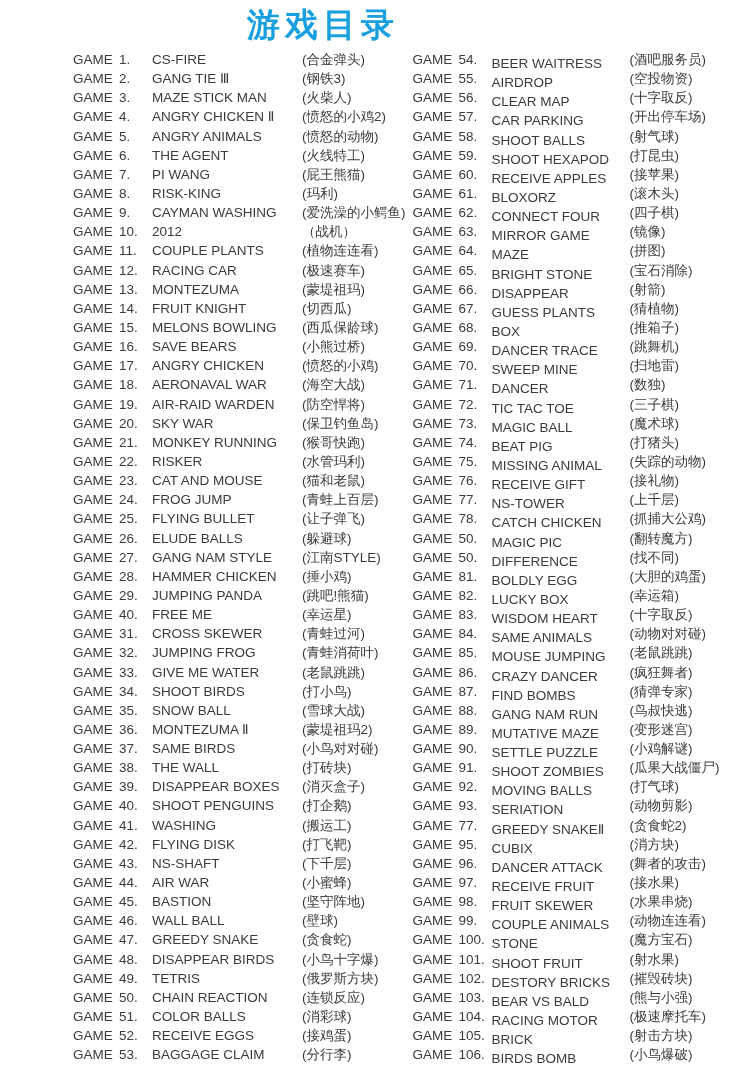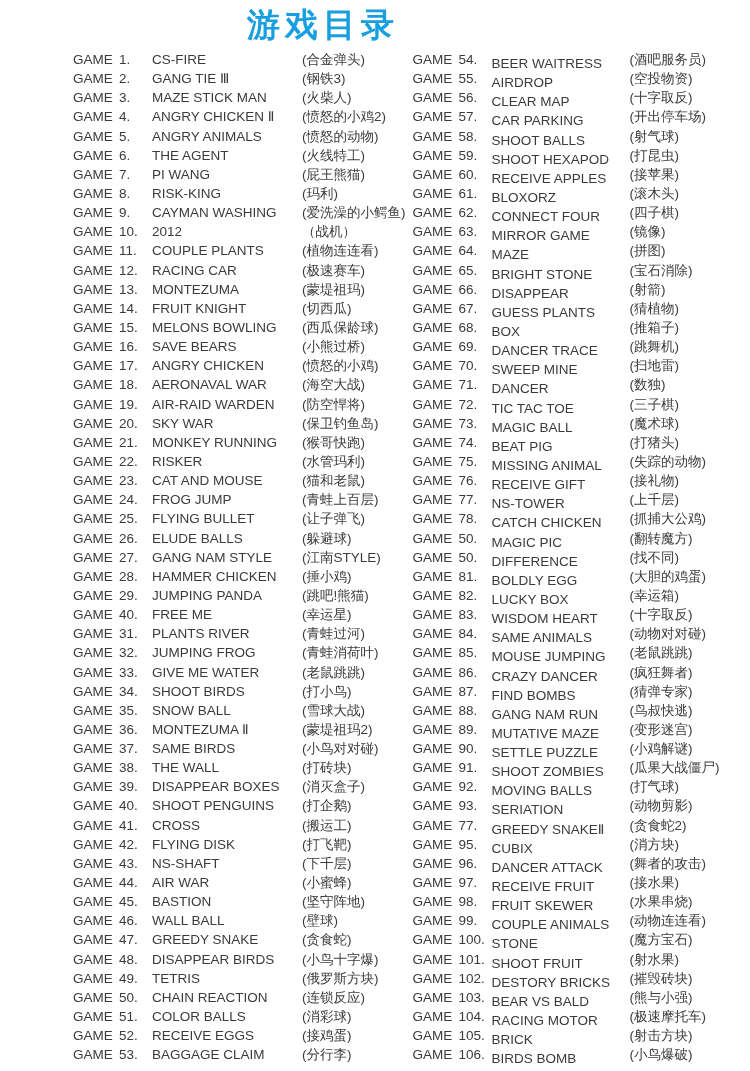--- a/index.html
+++ b/index.html
@@ -223,21 +223,21 @@
   </div>
         <div class="row">
     <span class="g">GAME</span>
     <span class="n">40.</span>
     <span class="en">FREE ME</span>
     <span class="cn">(幸运星)</span>
   </div>
         <div class="row">
     <span class="g">GAME</span>
     <span class="n">31.</span>
-    <span class="en">PLANTS RIVER</span>
+    <span class="en">CROSS SKEWER</span>
     <span class="cn">(青蛙过河)</span>
   </div>
         <div class="row">
     <span class="g">GAME</span>
     <span class="n">32.</span>
     <span class="en">JUMPING FROG</span>
     <span class="cn">(青蛙消荷叶)</span>
   </div>
         <div class="row">
     <span class="g">GAME</span>
@@ -283,21 +283,21 @@
   </div>
         <div class="row">
     <span class="g">GAME</span>
     <span class="n">40.</span>
     <span class="en">SHOOT PENGUINS</span>
     <span class="cn">(打企鹅)</span>
   </div>
         <div class="row">
     <span class="g">GAME</span>
     <span class="n">41.</span>
-    <span class="en">CROSS</span>
+    <span class="en">WASHING</span>
     <span class="cn">(搬运工)</span>
   </div>
         <div class="row">
     <span class="g">GAME</span>
     <span class="n">42.</span>
     <span class="en">FLYING DISK</span>
     <span class="cn">(打飞靶)</span>
   </div>
         <div class="row">
     <span class="g">GAME</span>

